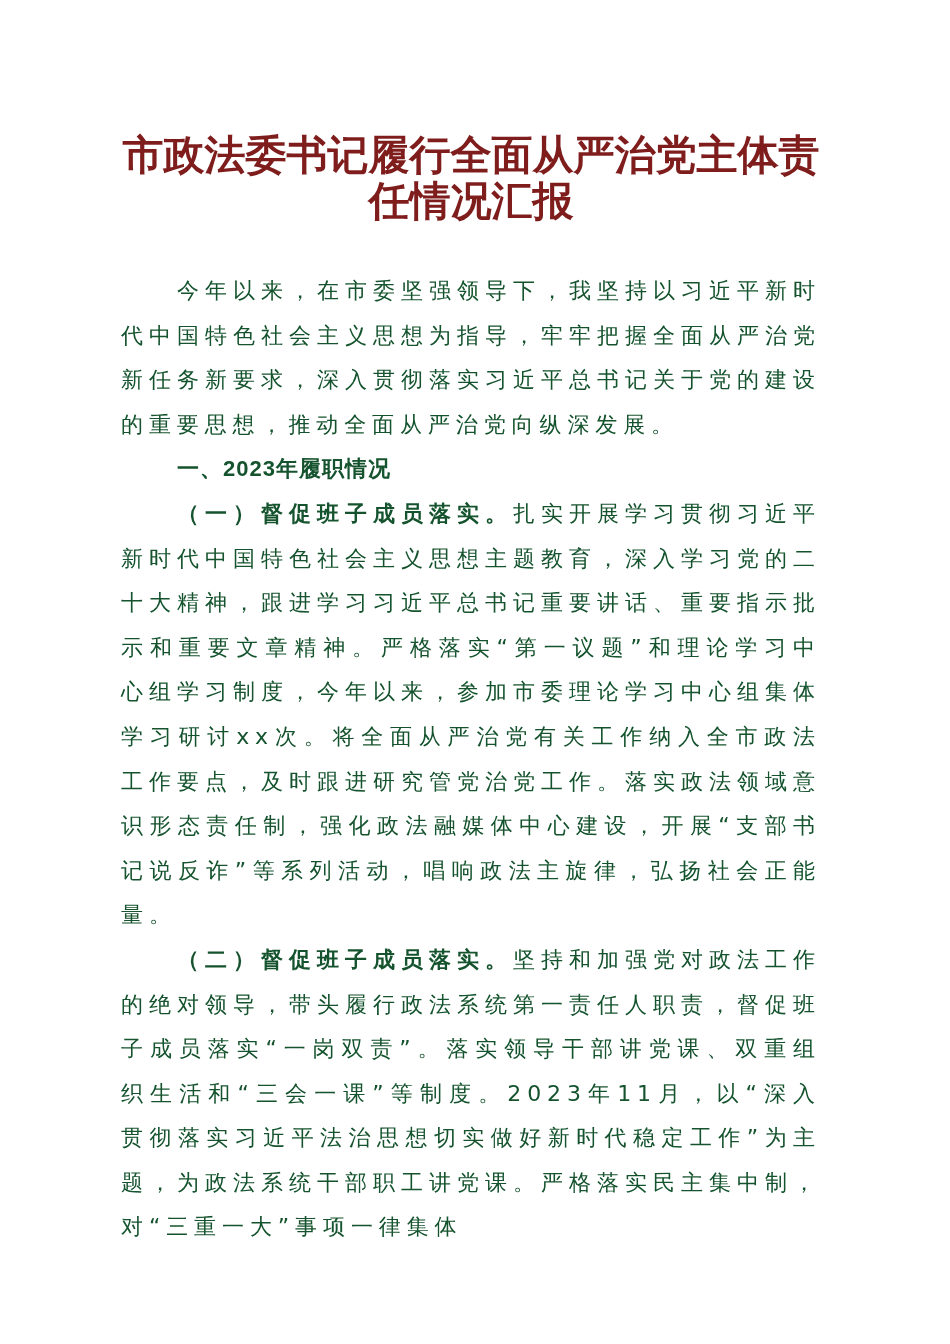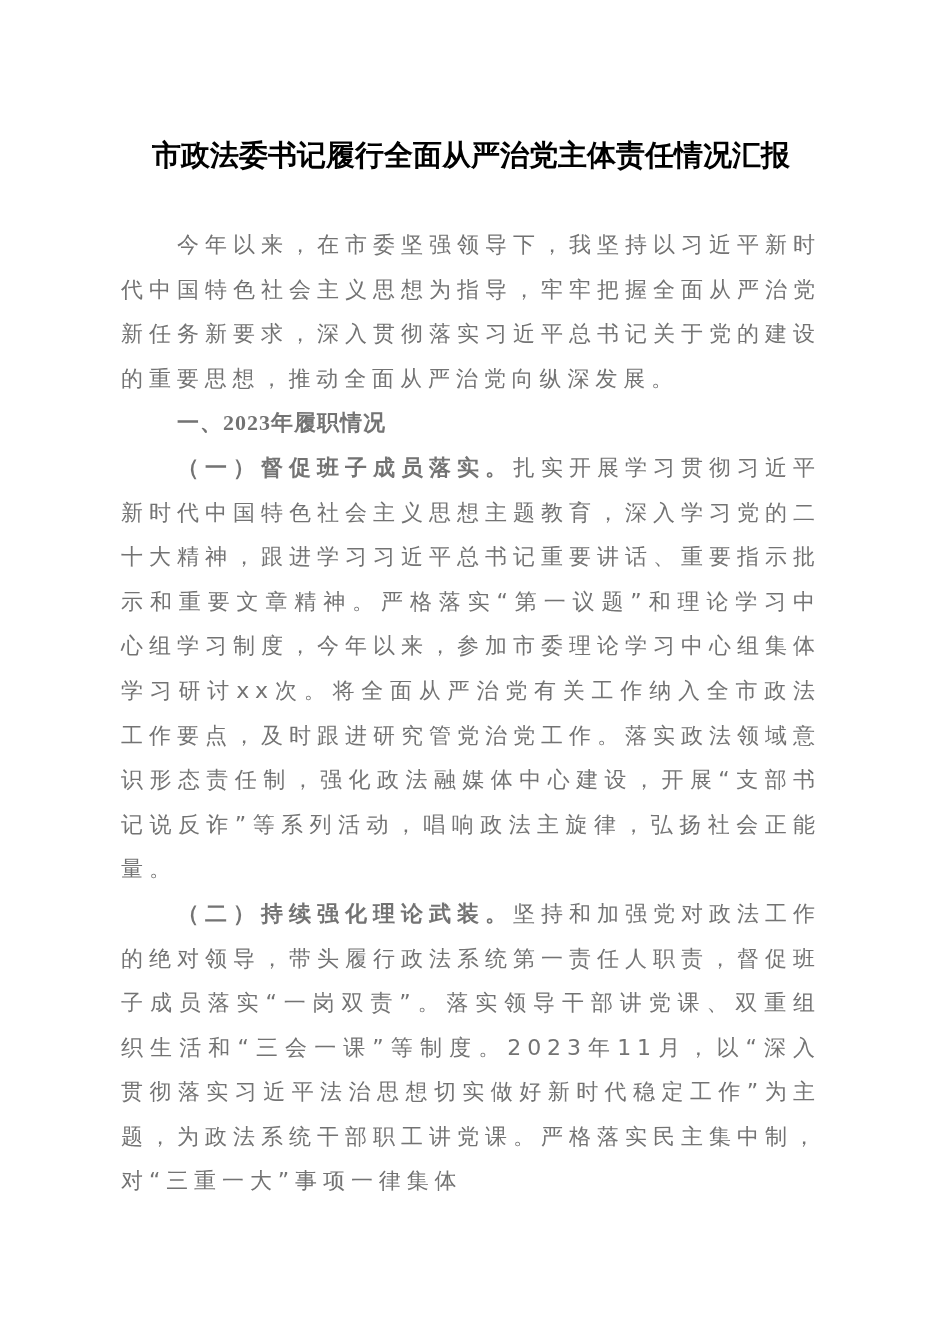--- a/index.html
+++ b/index.html
@@ -4,52 +4,52 @@
 <style>
   html, body { margin: 0; padding: 0; background: #ffffff; }
   body { width: 950px; height: 1344px; position: relative; overflow: hidden; }
   .page {
     position: absolute; left: 121px; top: 132px; width: 700px;
     color: #1a1a1a;
   }
   .title {
     font-family: "DejaVu Serif", "Liberation Serif", serif;
     font-weight: bold;
-    font-size: 29px;
+    font-size: 41px;
     line-height: 46px;
     text-align: center;
     letter-spacing: 0px;
     margin: 0;
-    color: #000000;
+    color: #7f1d1d;
   }
   .body-text {
     margin-top: 45px;
     font-family: "DejaVu Sans", "Liberation Sans", sans-serif;
     font-size: 22px;
     line-height: 44.6px;
     letter-spacing: 5.9px;
     text-align: justify;
-    color: #737373;
+    color: #14532d;
   }
   .para { margin: 0; text-indent: 56px; word-break: break-all; }
   .heading1 {
     margin: 0; text-indent: 56px;
-    font-family: Liberation Serif, serif;
+    font-family: Liberation Sans, sans-serif;
     font-weight: bold; letter-spacing: 1px;
   }
   .lead { font-weight: bold; }
 </style>
 </head>
 <body>
 
 <div class="page">
   <h1 class="title">市政法委书记履行全面从严治党主体责任情况汇报</h1>
 
   <div class="body-text">
     <p class="para">今年以来，在市委坚强领导下，我坚持以习近平新时代中国特色社会主义思想为指导，牢牢把握全面从严治党新任务新要求，深入贯彻落实习近平总书记关于党的建设的重要思想，推动全面从严治党向纵深发展。</p>
 
     <p class="heading1">一、2023年履职情况</p>
 
     <p class="para"><span class="lead">（一）督促班子成员落实。</span><span>扎实开展学习贯彻习近平新时代中国特色社会主义思想主题教育，深入学习党的二十大精神，跟进学习习近平总书记重要讲话、重要指示批示和重要文章精神。严格落实“第一议题”和理论学习中心组学习制度，今年以来，参加市委理论学习中心组集体学习研讨xx次。将全面从严治党有关工作纳入全市政法工作要点，及时跟进研究管党治党工作。落实政法领域意识形态责任制，强化政法融媒体中心建设，开展“支部书记说反诈”等系列活动，唱响政法主旋律，弘扬社会正能量。</span></p>
 
-    <p class="para"><span class="lead">（二）持续强化理论武装。</span><span>坚持和加强党对政法工作的绝对领导，带头履行政法系统第一责任人职责，督促班子成员落实“一岗双责”。落实领导干部讲党课、双重组织生活和“三会一课”等制度。2023年11月，以“深入贯彻落实习近平法治思想切实做好新时代稳定工作”为主题，为政法系统干部职工讲党课。严格落实民主集中制，对“三重一大”事项一律集体</span></p>
+    <p class="para"><span class="lead">（二）督促班子成员落实。</span><span>坚持和加强党对政法工作的绝对领导，带头履行政法系统第一责任人职责，督促班子成员落实“一岗双责”。落实领导干部讲党课、双重组织生活和“三会一课”等制度。2023年11月，以“深入贯彻落实习近平法治思想切实做好新时代稳定工作”为主题，为政法系统干部职工讲党课。严格落实民主集中制，对“三重一大”事项一律集体</span></p>
   </div>
 </div>
 
 </body></html>

